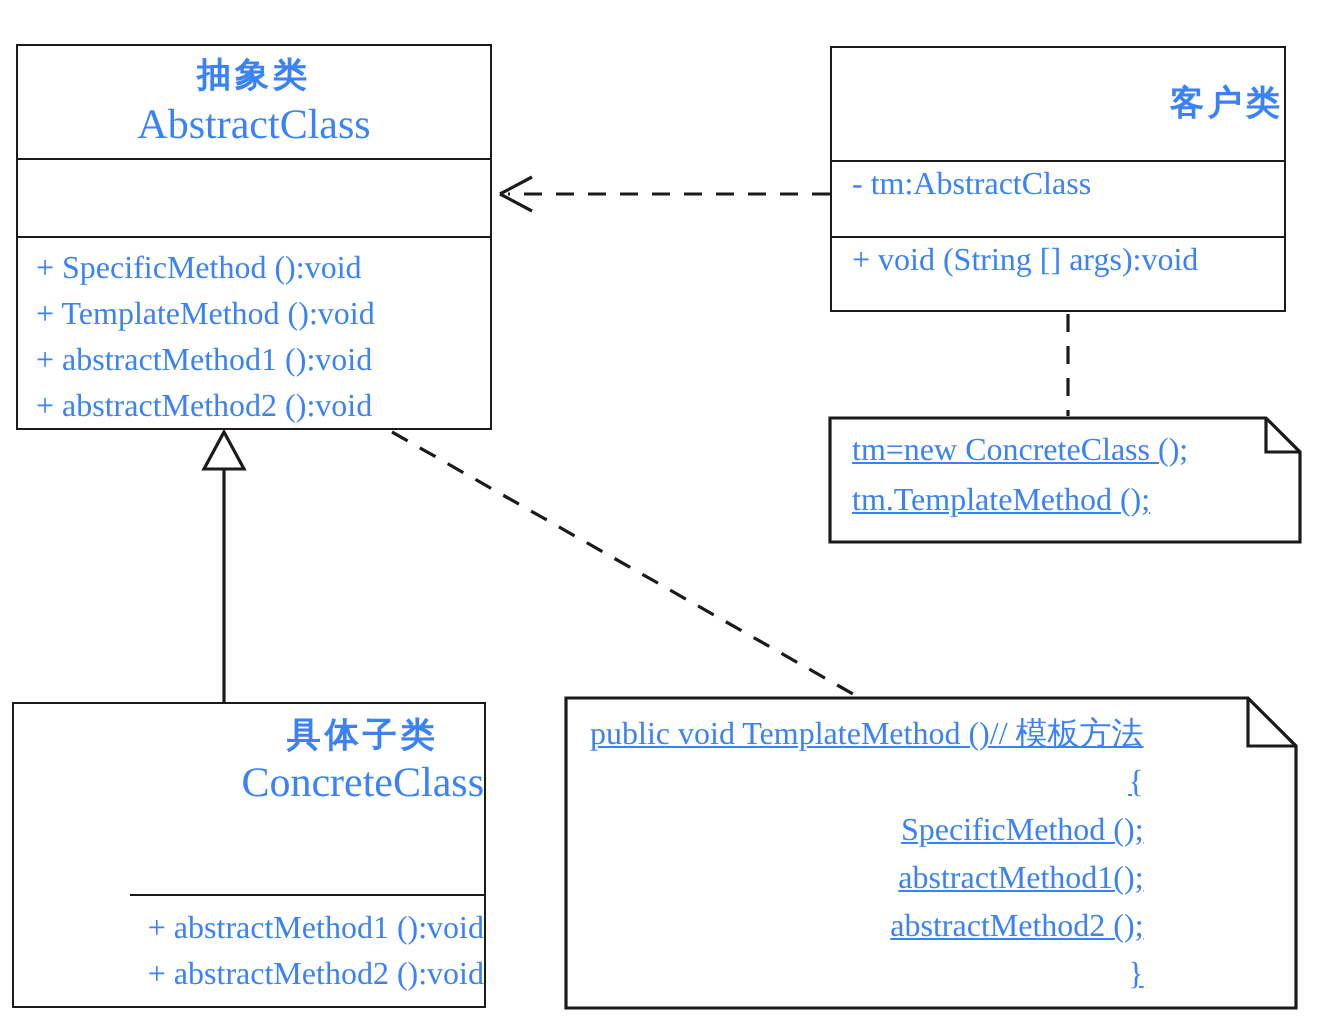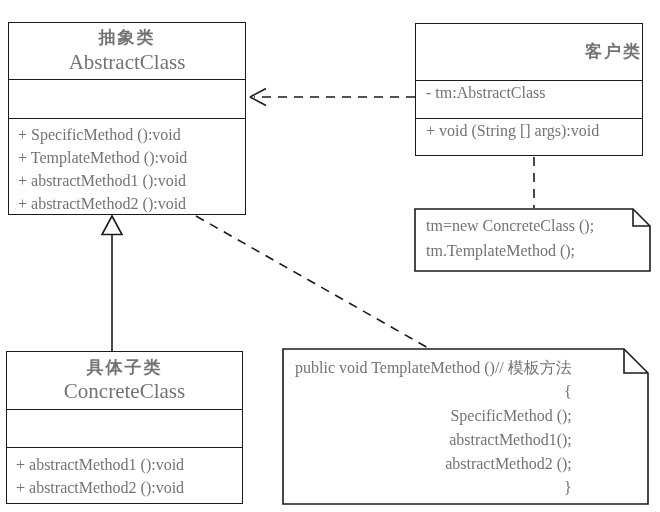--- a/index.html
+++ b/index.html
@@ -2,21 +2,21 @@
 <html><head>
 <meta charset="utf-8">
 <style>
   html, body { margin: 0; padding: 0; background: #ffffff; }
   .canvas {
     position: relative;
     width: 660px;
     height: 512px;
     background: #ffffff;
     font-family: "Liberation Serif", "DejaVu Serif", serif;
-    color: #737373;
+    color: #3b82f6;
     overflow: hidden;
   }
   .layer {
     position: absolute;
     left: 0; top: 0;
     width: 660px; height: 512px;
   }
   
   .uml-class {
     position: absolute;
@@ -55,20 +55,21 @@
     flex-direction: column;
     justify-content: flex-start;
     padding: 0 0 0 10px;
   }
   
   .note-text {
     position: absolute;
     font-size: 16px;
     line-height: 25px;
     white-space: nowrap;
+    text-decoration: underline;
   }
   .note-line { min-height: 24px; }
   .note-line.indent { padding-left: 28px; }
 </style>
 </head>
 <body>
 
 <div class="canvas">
 
   <svg class="layer" viewBox="0 0 660 512">
@@ -122,21 +123,21 @@
       <div class="class-cn">客户类</div>
     </div>
     <div class="compartment members-centered" style="height:38px;">
       <div class="member">- tm:AbstractClass</div>
     </div>
     <div class="compartment members-centered" style="flex:1;">
       <div class="member">+ void (String [] args):void</div>
     </div>
   </div>
 
-  <div class="uml-class" style="left:6px; top:351px; width:237px; height:153px;">
+  <div class="uml-class" style="left:6px; top:351px; width:237px; height:153px;align-items:flex-end;">
     <div class="compartment title-compartment" style="height:57px;">
       <div class="class-cn">具体子类</div>
       <div class="class-en">ConcreteClass</div>
     </div>
     <div class="compartment" style="height:38px;"></div>
     <div class="compartment members" style="flex:1; padding-top:5px;">
       <div class="member">+ abstractMethod1 ():void</div>
       <div class="member">+ abstractMethod2 ():void</div>
     </div>
   </div>

